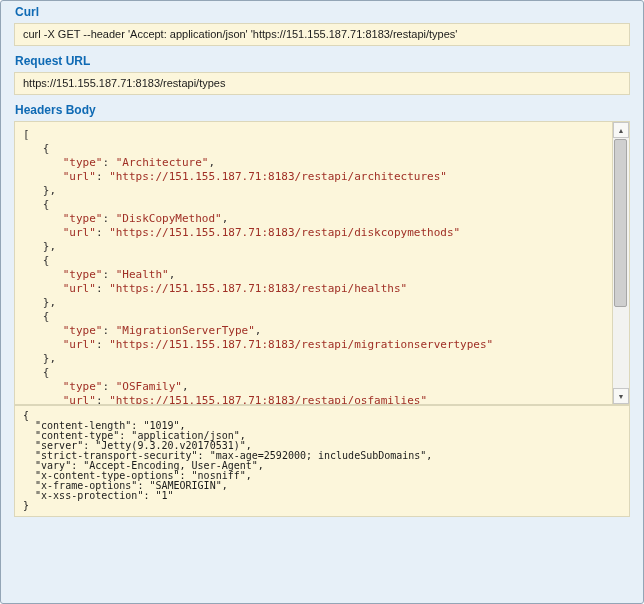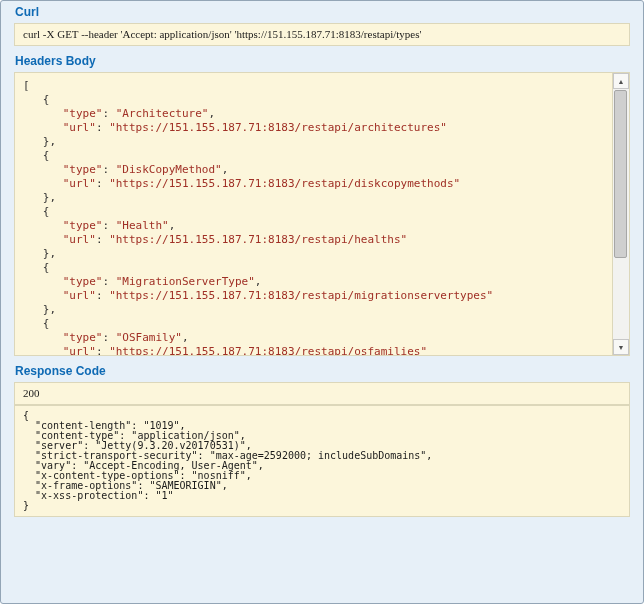--- a/index.html
+++ b/index.html
@@ -21,21 +21,21 @@
     font-weight: bold;
     line-height: 13px;
     margin: 9px 0 4px 1px;
   }
   .section:first-child .section-heading { margin-top: 0; }
 
   .code-box {
     background: #fcf6db;
     border: 1px solid #dcd7ba;
     padding: 4px 8px;
-    font-family: Liberation Serif, serif;
+    font-family: Liberation Sans, sans-serif;
     font-size: 11px;
     line-height: 13px;
     color: #1a1a1a;
     white-space: pre;
     overflow: hidden;
   }
 
   
   .rb-wrap {
     position: relative;
@@ -100,20 +100,24 @@
 </head>
 <body>
 
 <div class="panel">
 
   <div class="section">
     <div class="section-heading">Curl</div>
     <pre class="code-box">curl -X GET --header 'Accept: application/json' 'https://151.155.187.71:8183/restapi/types'</pre>
   </div>
 
+  <div class="section">
+    <div class="section-heading">Request URL</div>
+    <pre class="code-box">https://151.155.187.71:8183/restapi/types</pre>
+  </div>
 
   <div class="section">
     <div class="section-heading">Headers Body</div>
     <div class="rb-wrap">
       <pre class="rb-code"><span class="p">[</span>
 <span class="p">   {</span>
 <span class="p">      </span><span class="js">"type"</span><span class="p">: </span><span class="js">"Architecture"</span><span class="p">,</span>
 <span class="p">      </span><span class="js">"url"</span><span class="p">: </span><span class="js">"https://151.155.187.71:8183/restapi/architectures"</span>
 <span class="p">   },</span>
 <span class="p">   {</span>
@@ -141,24 +145,20 @@
         <div class="sb-track">
           <div class="sb-thumb"></div>
         </div>
         <div class="sb-btn sb-down">
           <span>▼</span>
         </div>
       </div>
     </div>
   </div>
 
-  <div class="section">
-    <div class="section-heading">Response Code</div>
-    <pre class="code-box">200</pre>
-  </div>
 
   <div class="section">
     <pre class="headers-box">{
   "content-length": "1019",
   "content-type": "application/json",
   "server": "Jetty(9.3.20.v20170531)",
   "strict-transport-security": "max-age=2592000; includeSubDomains",
   "vary": "Accept-Encoding, User-Agent",
   "x-content-type-options": "nosniff",
   "x-frame-options": "SAMEORIGIN",

